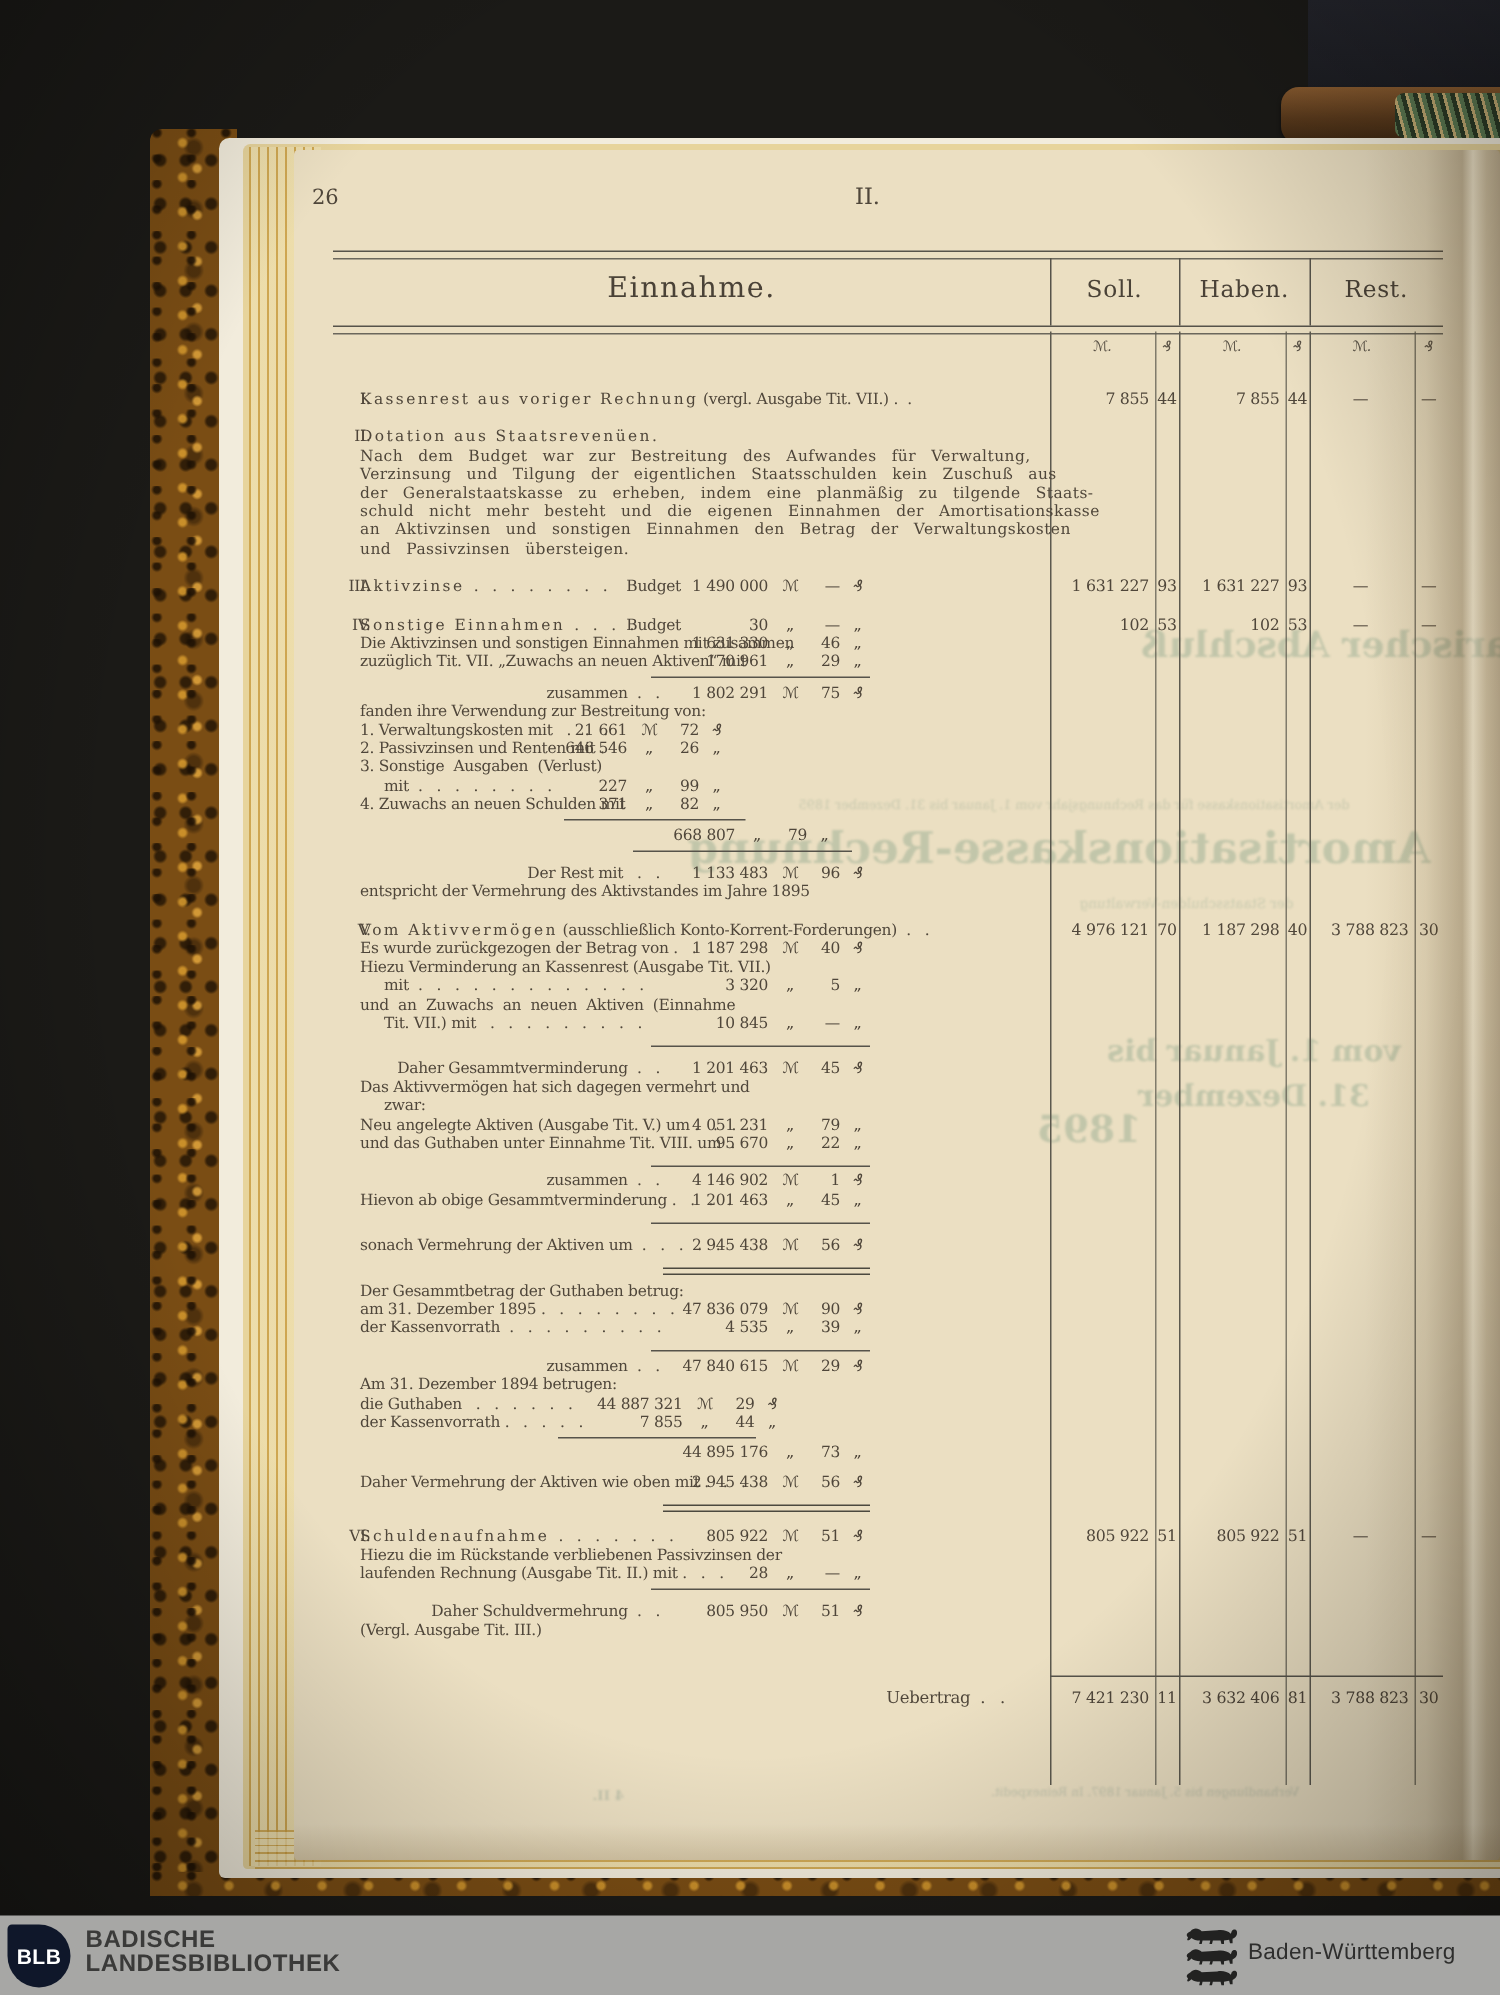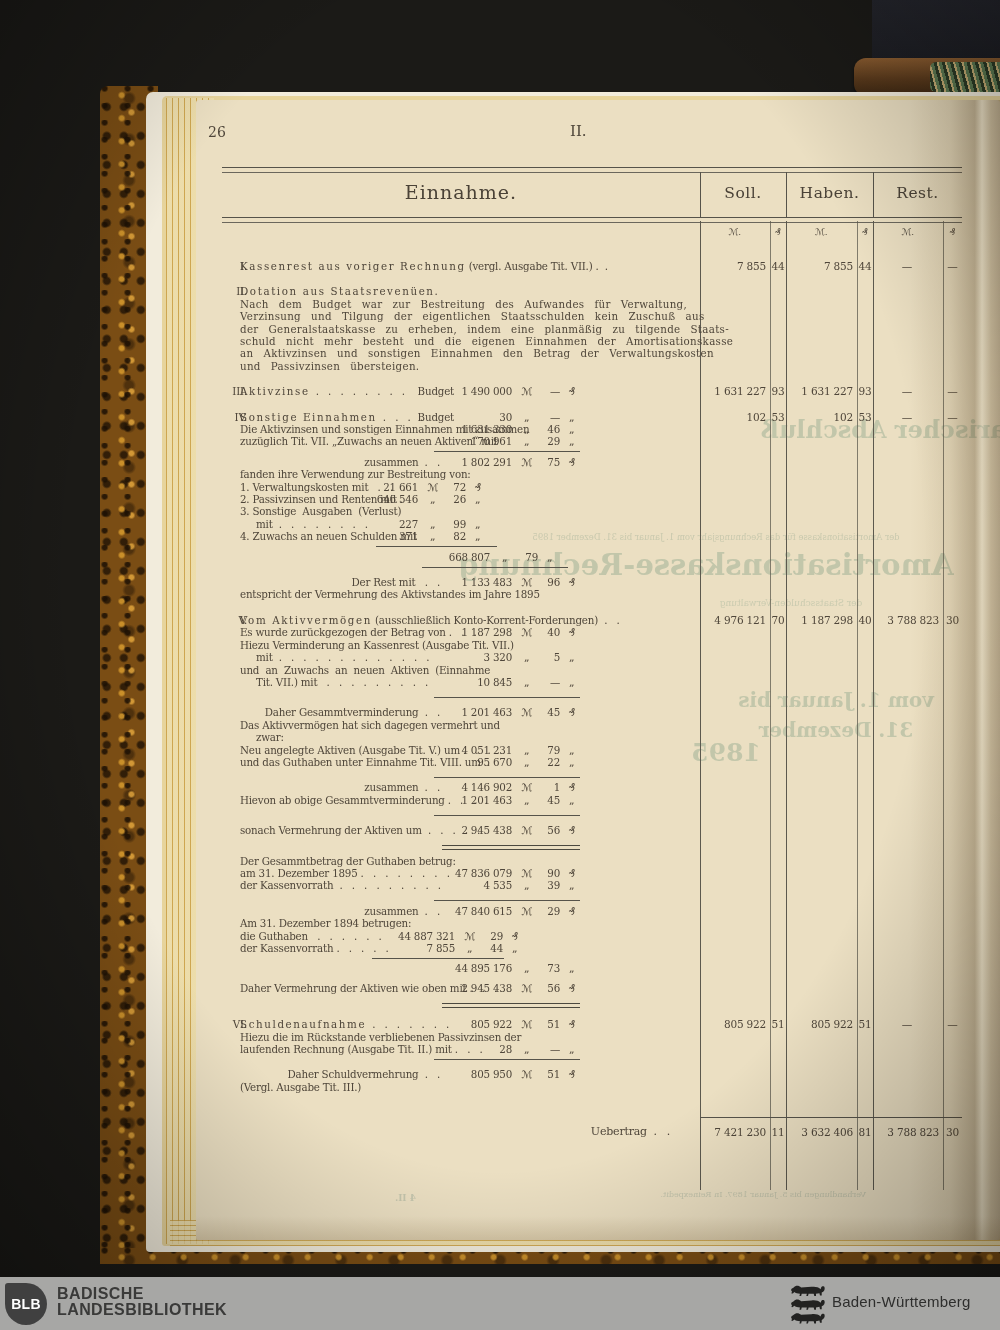--- a/index.html
+++ b/index.html
@@ -106,21 +106,21 @@
   .k-main::after{left:212px;width:146px;}
   .k-narrow::after{left:154px;width:121px;}
   .k-midext::after{left:200px;width:146px;}
   .k-r1894::after{left:150px;width:132px;}
   .k-dbl::after{left:220px;width:138px;height:3px;background:transparent;
       border-top:1px solid #4c493f;border-bottom:1px solid #4c493f;}
   .k-ueb::after{left:478px;width:262px;}
   
   .footer{position:absolute;left:0;top:1277px;width:1000px;height:53px;background:#a7a7a5;
       font-family:"Liberation Sans","DejaVu Sans",sans-serif;}
-  .blb-logo{position:absolute;left:5px;top:6px;width:42px;height:42px;background:#404040;
+  .blb-logo{position:absolute;left:5px;top:6px;width:42px;height:42px;background:#0f172a;
       border-radius:3px 50% 50% 50%;display:flex;align-items:center;justify-content:center;}
   .blb-logo span{color:#fff;font-weight:bold;font-size:14px;letter-spacing:.3px;}
   .lib-name{position:absolute;left:57px;top:9px;color:#3a3a39;font-weight:bold;
       font-size:16px;line-height:16px;letter-spacing:.4px;}
   .lions{position:absolute;left:788px;top:7px;}
   .state-name{position:absolute;left:832px;top:16px;color:#2e2e2d;font-size:15px;letter-spacing:.2px;}
 </style>
 </head>
 <body>
 

